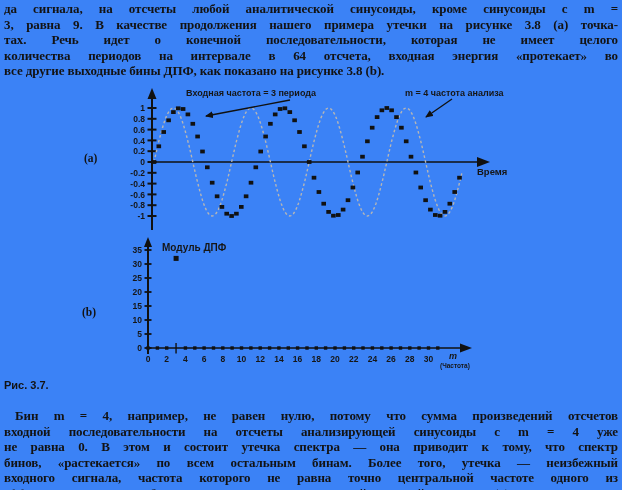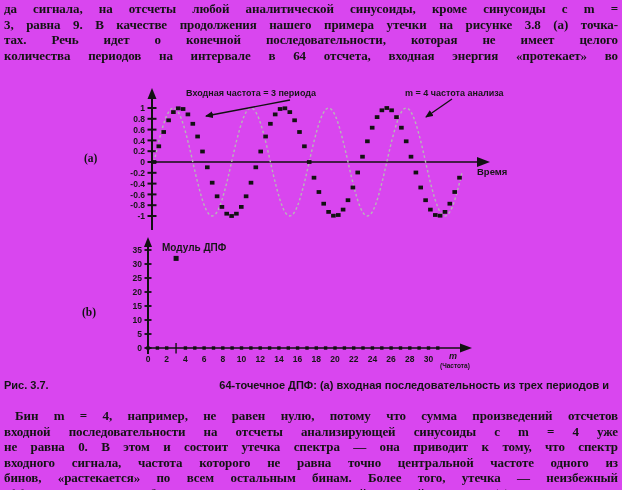--- a/index.html
+++ b/index.html
@@ -1,16 +1,16 @@
 <!DOCTYPE html>
 <html><head>
 <meta charset="utf-8">
 <style>
   html,body{margin:0;padding:0;background:#888;}
-  .page{position:relative;width:622px;height:490px;background:#d946ef;overflow:hidden;
+  .page{position:relative;width:622px;height:490px;background:#3b82f6;overflow:hidden;
         color:#131313;}
   .para{position:absolute;left:4px;width:614px;
         font-family:"Liberation Serif","DejaVu Serif",serif;
         font-weight:700;font-size:13px;line-height:15.5px;letter-spacing:-0.1px;}
   .jl{text-align:justify;text-align-last:justify;}
   #top-para{top:1px;}
   #bot-para{top:408px;}
   .indent{text-indent:11px;}
   .caption{position:absolute;left:4px;top:379px;width:605px;
            font-family:"Liberation Sans","DejaVu Sans",sans-serif;
@@ -32,20 +32,21 @@
 </head>
 <body>
 
 <div class="page">
 
   <div class="para" id="top-para">
     <div class="jl">да сигнала, на отсчеты любой аналитической синусоиды, кроме синусоиды с m =</div>
     <div class="jl">3, равна 9. В качестве продолжения нашего примера утечки на рисунке 3.8 (а) точка-</div>
     <div class="jl">тах. Речь идет о конечной последовательности, которая не имеет целого</div>
     <div class="jl">количества периодов на интервале в 64 отсчета, входная энергия «протекает» во</div>
+    <div>все другие выходные бины ДПФ, как показано на рисунке 3.8 (b).</div>
   </div>
 
   <div class="panel-label" id="label-a">(a)</div>
   <div class="panel-label" id="label-b">(b)</div>
 
   <svg class="chart" id="chart-a" width="622" height="150" viewBox="0 0 622 150">
       <defs>
         <marker id="ah" markerWidth="9" markerHeight="8" refX="7" refY="3.5" orient="auto" markerUnits="userSpaceOnUse">
           <path d="M0,0 L8,3.5 L0,7 Z" fill="#111"></path>
         </marker>
@@ -235,28 +236,27 @@
         <rect x="436.1" y="111.3" width="3.4" height="3.4"></rect>
       </g>
       <text x="162" y="16" font-size="10" text-anchor="start" font-family="&quot;Liberation Sans&quot;,&quot;DejaVu Sans&quot;,sans-serif" font-weight="bold" fill="#161616">Модуль ДПФ</text>
       <text x="449" y="124" font-size="9" text-anchor="start" font-family="&quot;Liberation Sans&quot;,&quot;DejaVu Sans&quot;,sans-serif" font-weight="bold" fill="#161616" font-style="italic">m</text>
       <text x="440" y="133" font-size="6.5" text-anchor="start" font-family="&quot;Liberation Sans&quot;,&quot;DejaVu Sans&quot;,sans-serif" font-weight="bold" fill="#161616">(Частота)</text>
     </svg>
 
   <div class="caption">
     <span class="cap-label">Рис. 3.7.</span>
     <div class="cap-body">
-      <div>64-точечное ДПФ: (а) входная последовательность из трех периодов и</div>
     </div>
   </div>
 
   <div class="para" id="bot-para">
     <div class="jl indent">Бин m = 4, например, не равен нулю, потому что сумма произведений отсчетов</div>
     <div class="jl">входной последовательности на отсчеты анализирующей синусоиды с m = 4 уже</div>
     <div class="jl">не равна 0. В этом и состоит утечка спектра — она приводит к тому, что спектр</div>
+    <div class="jl">бинов, «растекается» по всем остальным бинам. Более того, утечка — неизбежный</div>
     <div class="jl">входного сигнала, частота которого не равна точно центральной частоте одного из</div>
-    <div class="jl">бинов, «растекается» по всем остальным бинам. Более того, утечка — неизбежный</div>
     <div>эффект при выполнении ДПФ реальных последовательностей конечной длины.</div>
   </div>
 
   <div class="partial indent">Теперь мы можем обосновать причину утечки с помощью рисунка 3.8 (а). Запомните, что</div>
 
 </div>
 
 </body></html>

